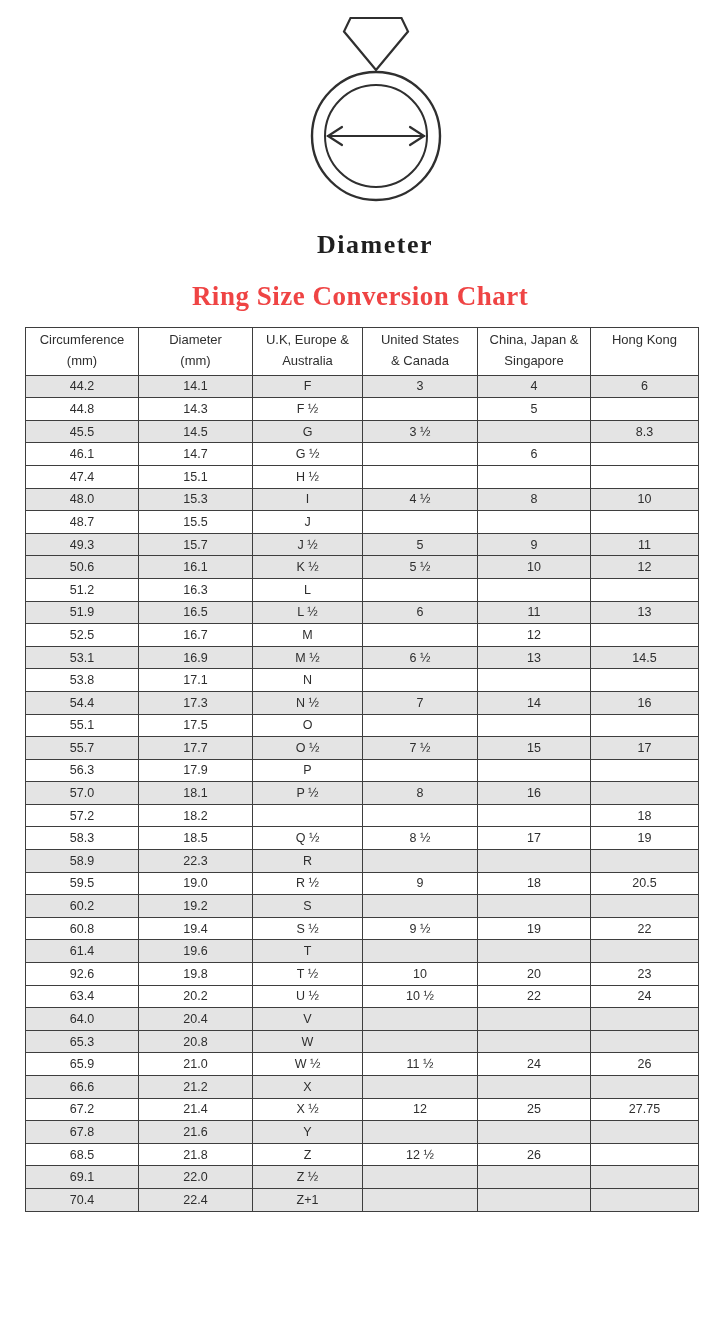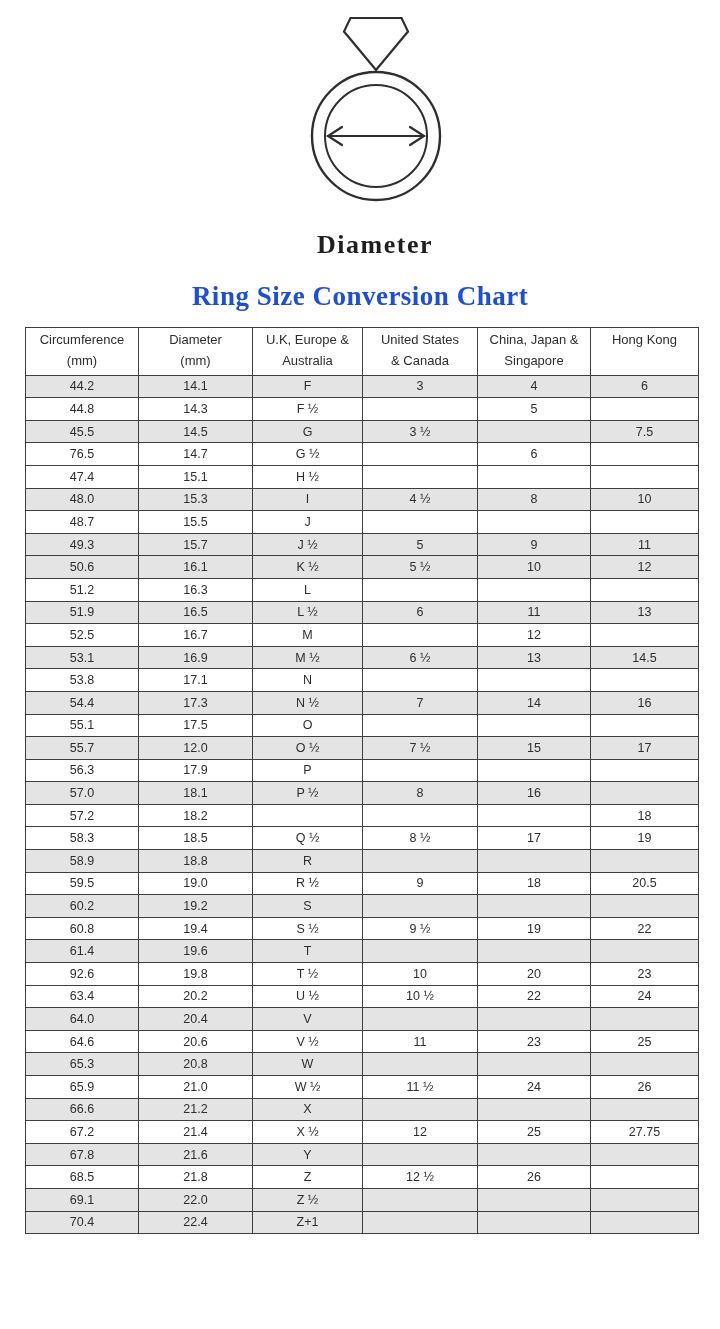--- a/index.html
+++ b/index.html
@@ -11,21 +11,21 @@
   .ring-wrap{margin:14px 0 0 306px;width:140px;height:192px;}
   .ring-wrap svg{display:block;}
   h1.diameter{
     margin:24px 0 0 0;text-align:center;
     font:700 26px "Liberation Serif", serif;letter-spacing:1.5px;
     color:#1f1f1f;transform:translateX(15px);
   }
   h2.chart-title{
     margin:21px 0 0 0;text-align:center;
     font:700 27px "Liberation Serif", serif;letter-spacing:0.5px;
-    color:#1d4ed8;
+    color:#ef4444;
   }
   table.conv{
     border-collapse:collapse;table-layout:fixed;
     margin:15px 0 0 25px;width:673px;
   }
   table.conv th, table.conv td{
     border:1.4px solid #3e3e3e;text-align:center;vertical-align:middle;
     overflow:hidden;white-space:nowrap;
   }
   table.conv thead th{
@@ -111,24 +111,24 @@
         <td></td>
         <td>5</td>
         <td></td>
       </tr>
       <tr class="shaded">
         <td>45.5</td>
         <td>14.5</td>
         <td>G</td>
         <td>3 ½</td>
         <td></td>
-        <td>7.5</td>
-      </tr>
-      <tr>
-        <td>76.5</td>
+        <td>8.3</td>
+      </tr>
+      <tr>
+        <td>46.1</td>
         <td>14.7</td>
         <td>G ½</td>
         <td></td>
         <td>6</td>
         <td></td>
       </tr>
       <tr>
         <td>47.4</td>
         <td>15.1</td>
         <td>H ½</td>
@@ -219,21 +219,21 @@
       <tr>
         <td>55.1</td>
         <td>17.5</td>
         <td>O</td>
         <td></td>
         <td></td>
         <td></td>
       </tr>
       <tr class="shaded">
         <td>55.7</td>
-        <td>12.0</td>
+        <td>17.7</td>
         <td>O ½</td>
         <td>7 ½</td>
         <td>15</td>
         <td>17</td>
       </tr>
       <tr>
         <td>56.3</td>
         <td>17.9</td>
         <td>P</td>
         <td></td>
@@ -259,21 +259,21 @@
       <tr>
         <td>58.3</td>
         <td>18.5</td>
         <td>Q ½</td>
         <td>8 ½</td>
         <td>17</td>
         <td>19</td>
       </tr>
       <tr class="shaded">
         <td>58.9</td>
-        <td>18.8</td>
+        <td>22.3</td>
         <td>R</td>
         <td></td>
         <td></td>
         <td></td>
       </tr>
       <tr>
         <td>59.5</td>
         <td>19.0</td>
         <td>R ½</td>
         <td>9</td>
@@ -321,28 +321,20 @@
         <td>24</td>
       </tr>
       <tr class="shaded">
         <td>64.0</td>
         <td>20.4</td>
         <td>V</td>
         <td></td>
         <td></td>
         <td></td>
       </tr>
-      <tr>
-        <td>64.6</td>
-        <td>20.6</td>
-        <td>V ½</td>
-        <td>11</td>
-        <td>23</td>
-        <td>25</td>
-      </tr>
       <tr class="shaded">
         <td>65.3</td>
         <td>20.8</td>
         <td>W</td>
         <td></td>
         <td></td>
         <td></td>
       </tr>
       <tr>
         <td>65.9</td>

